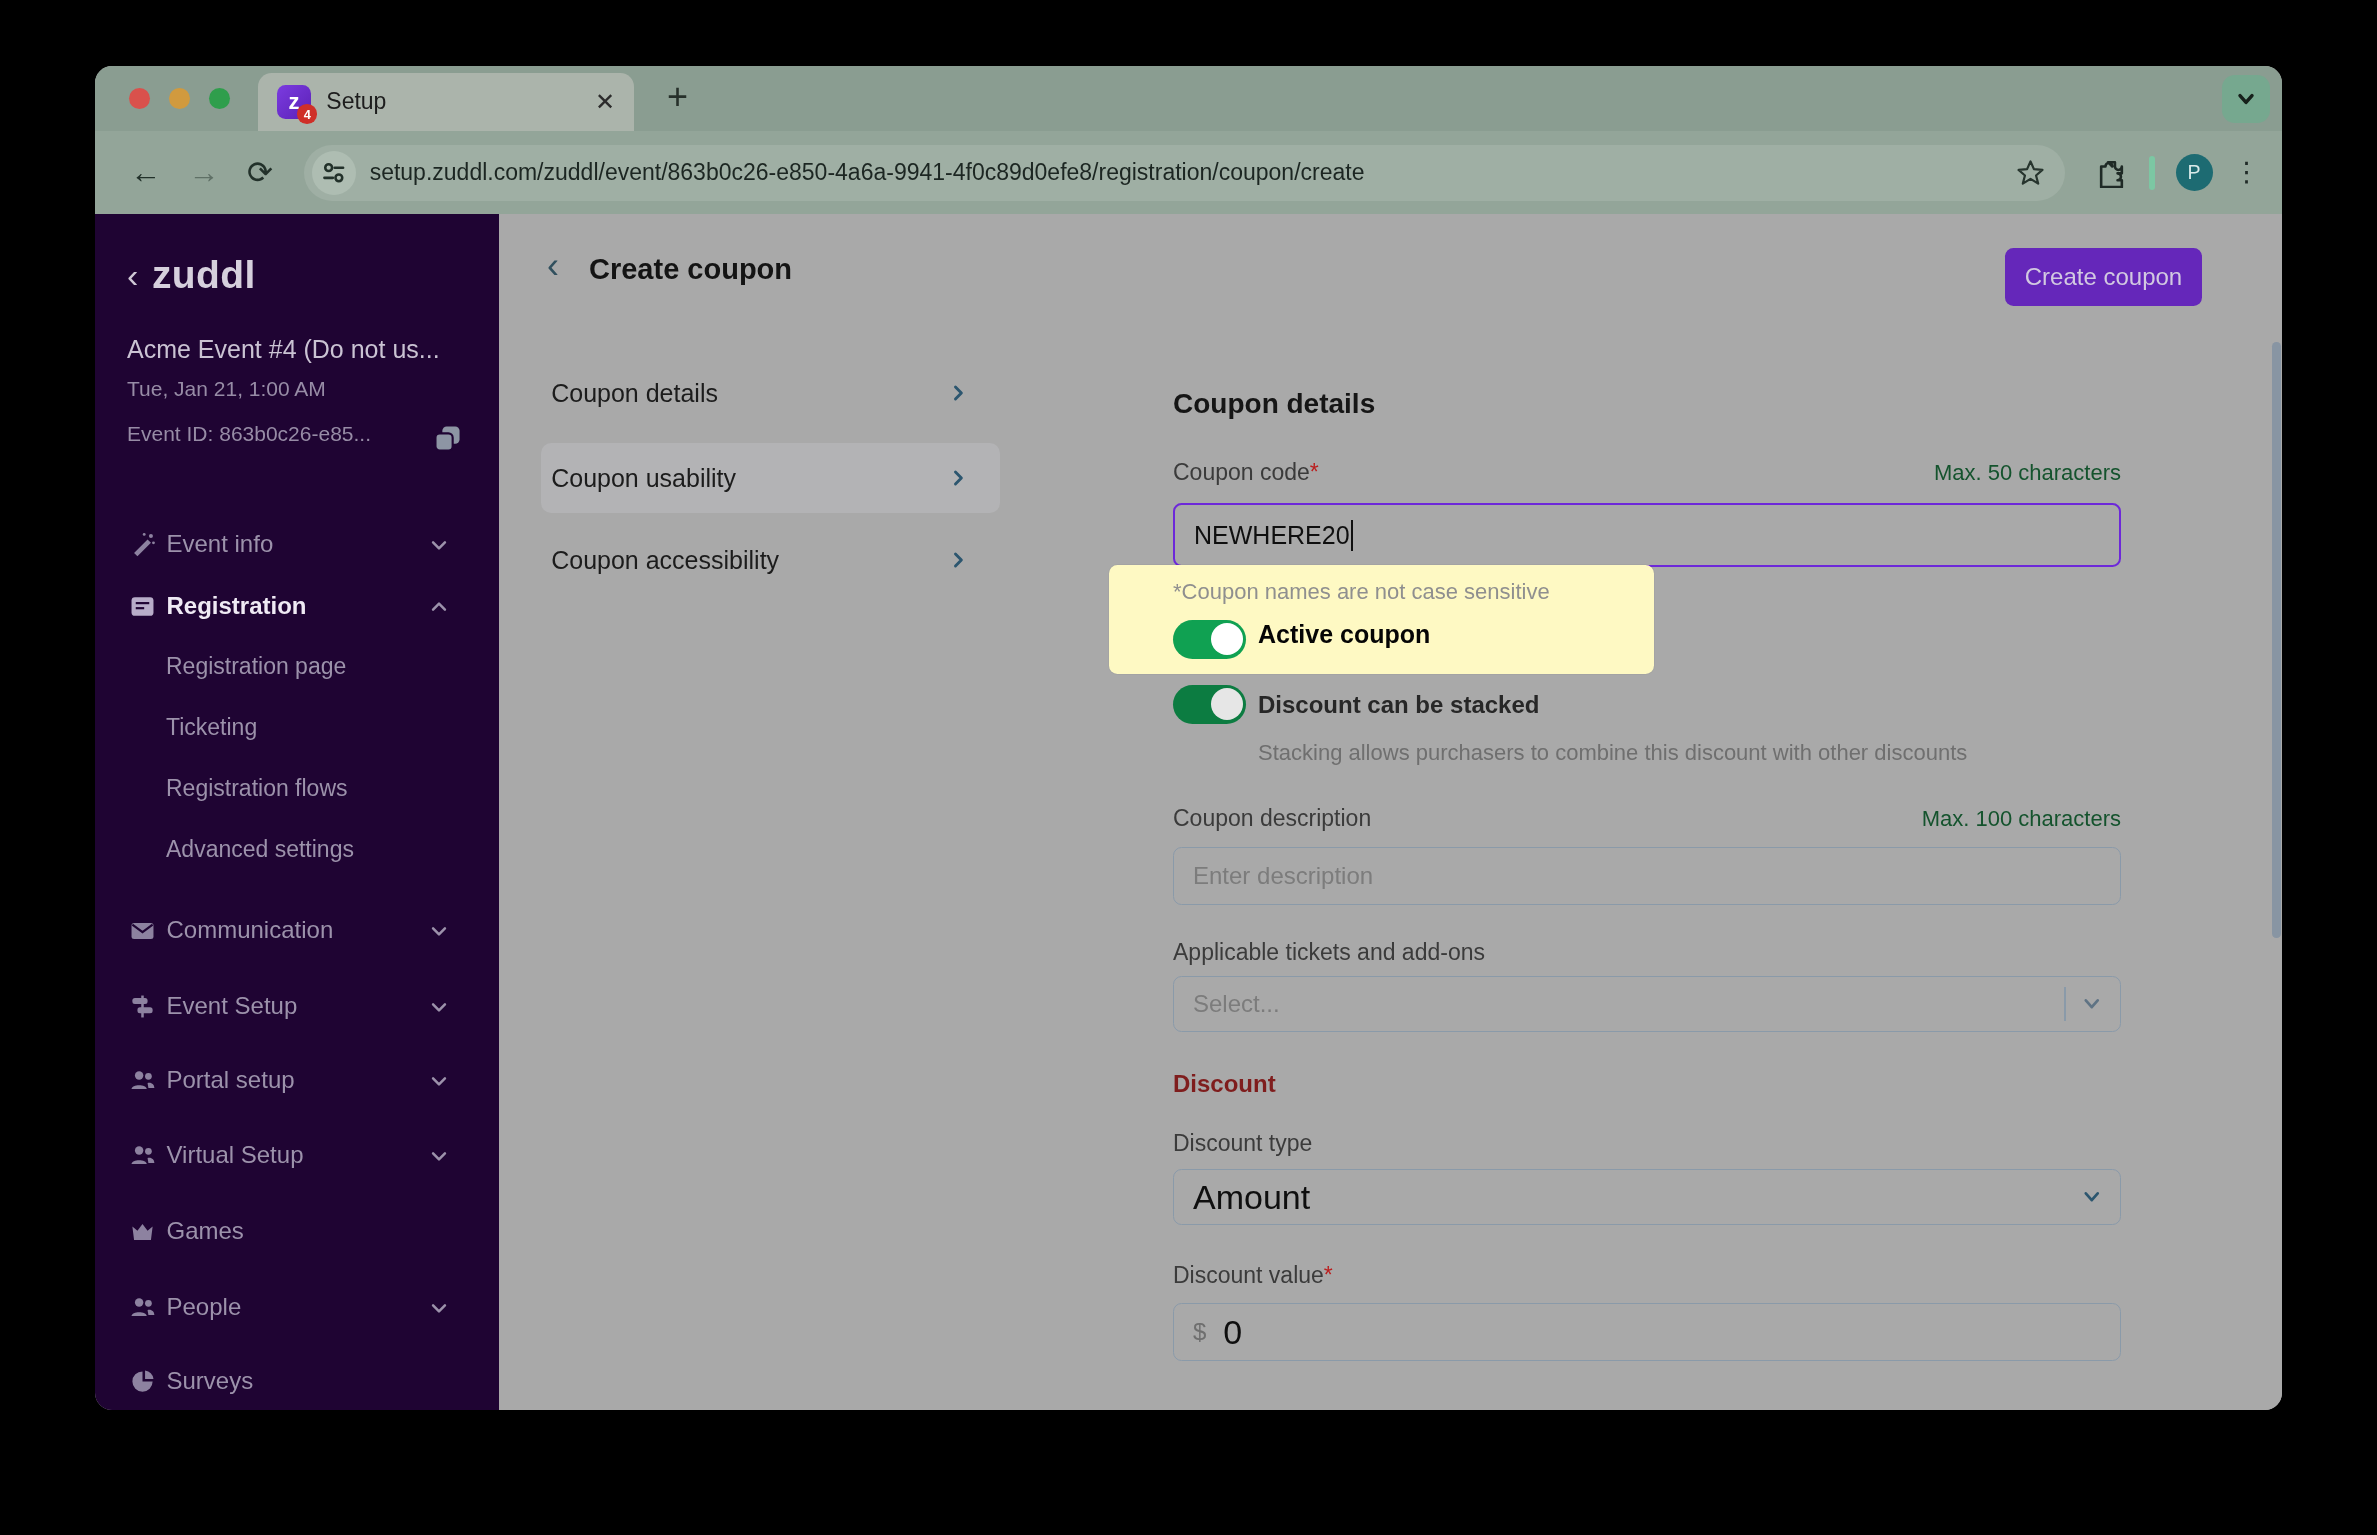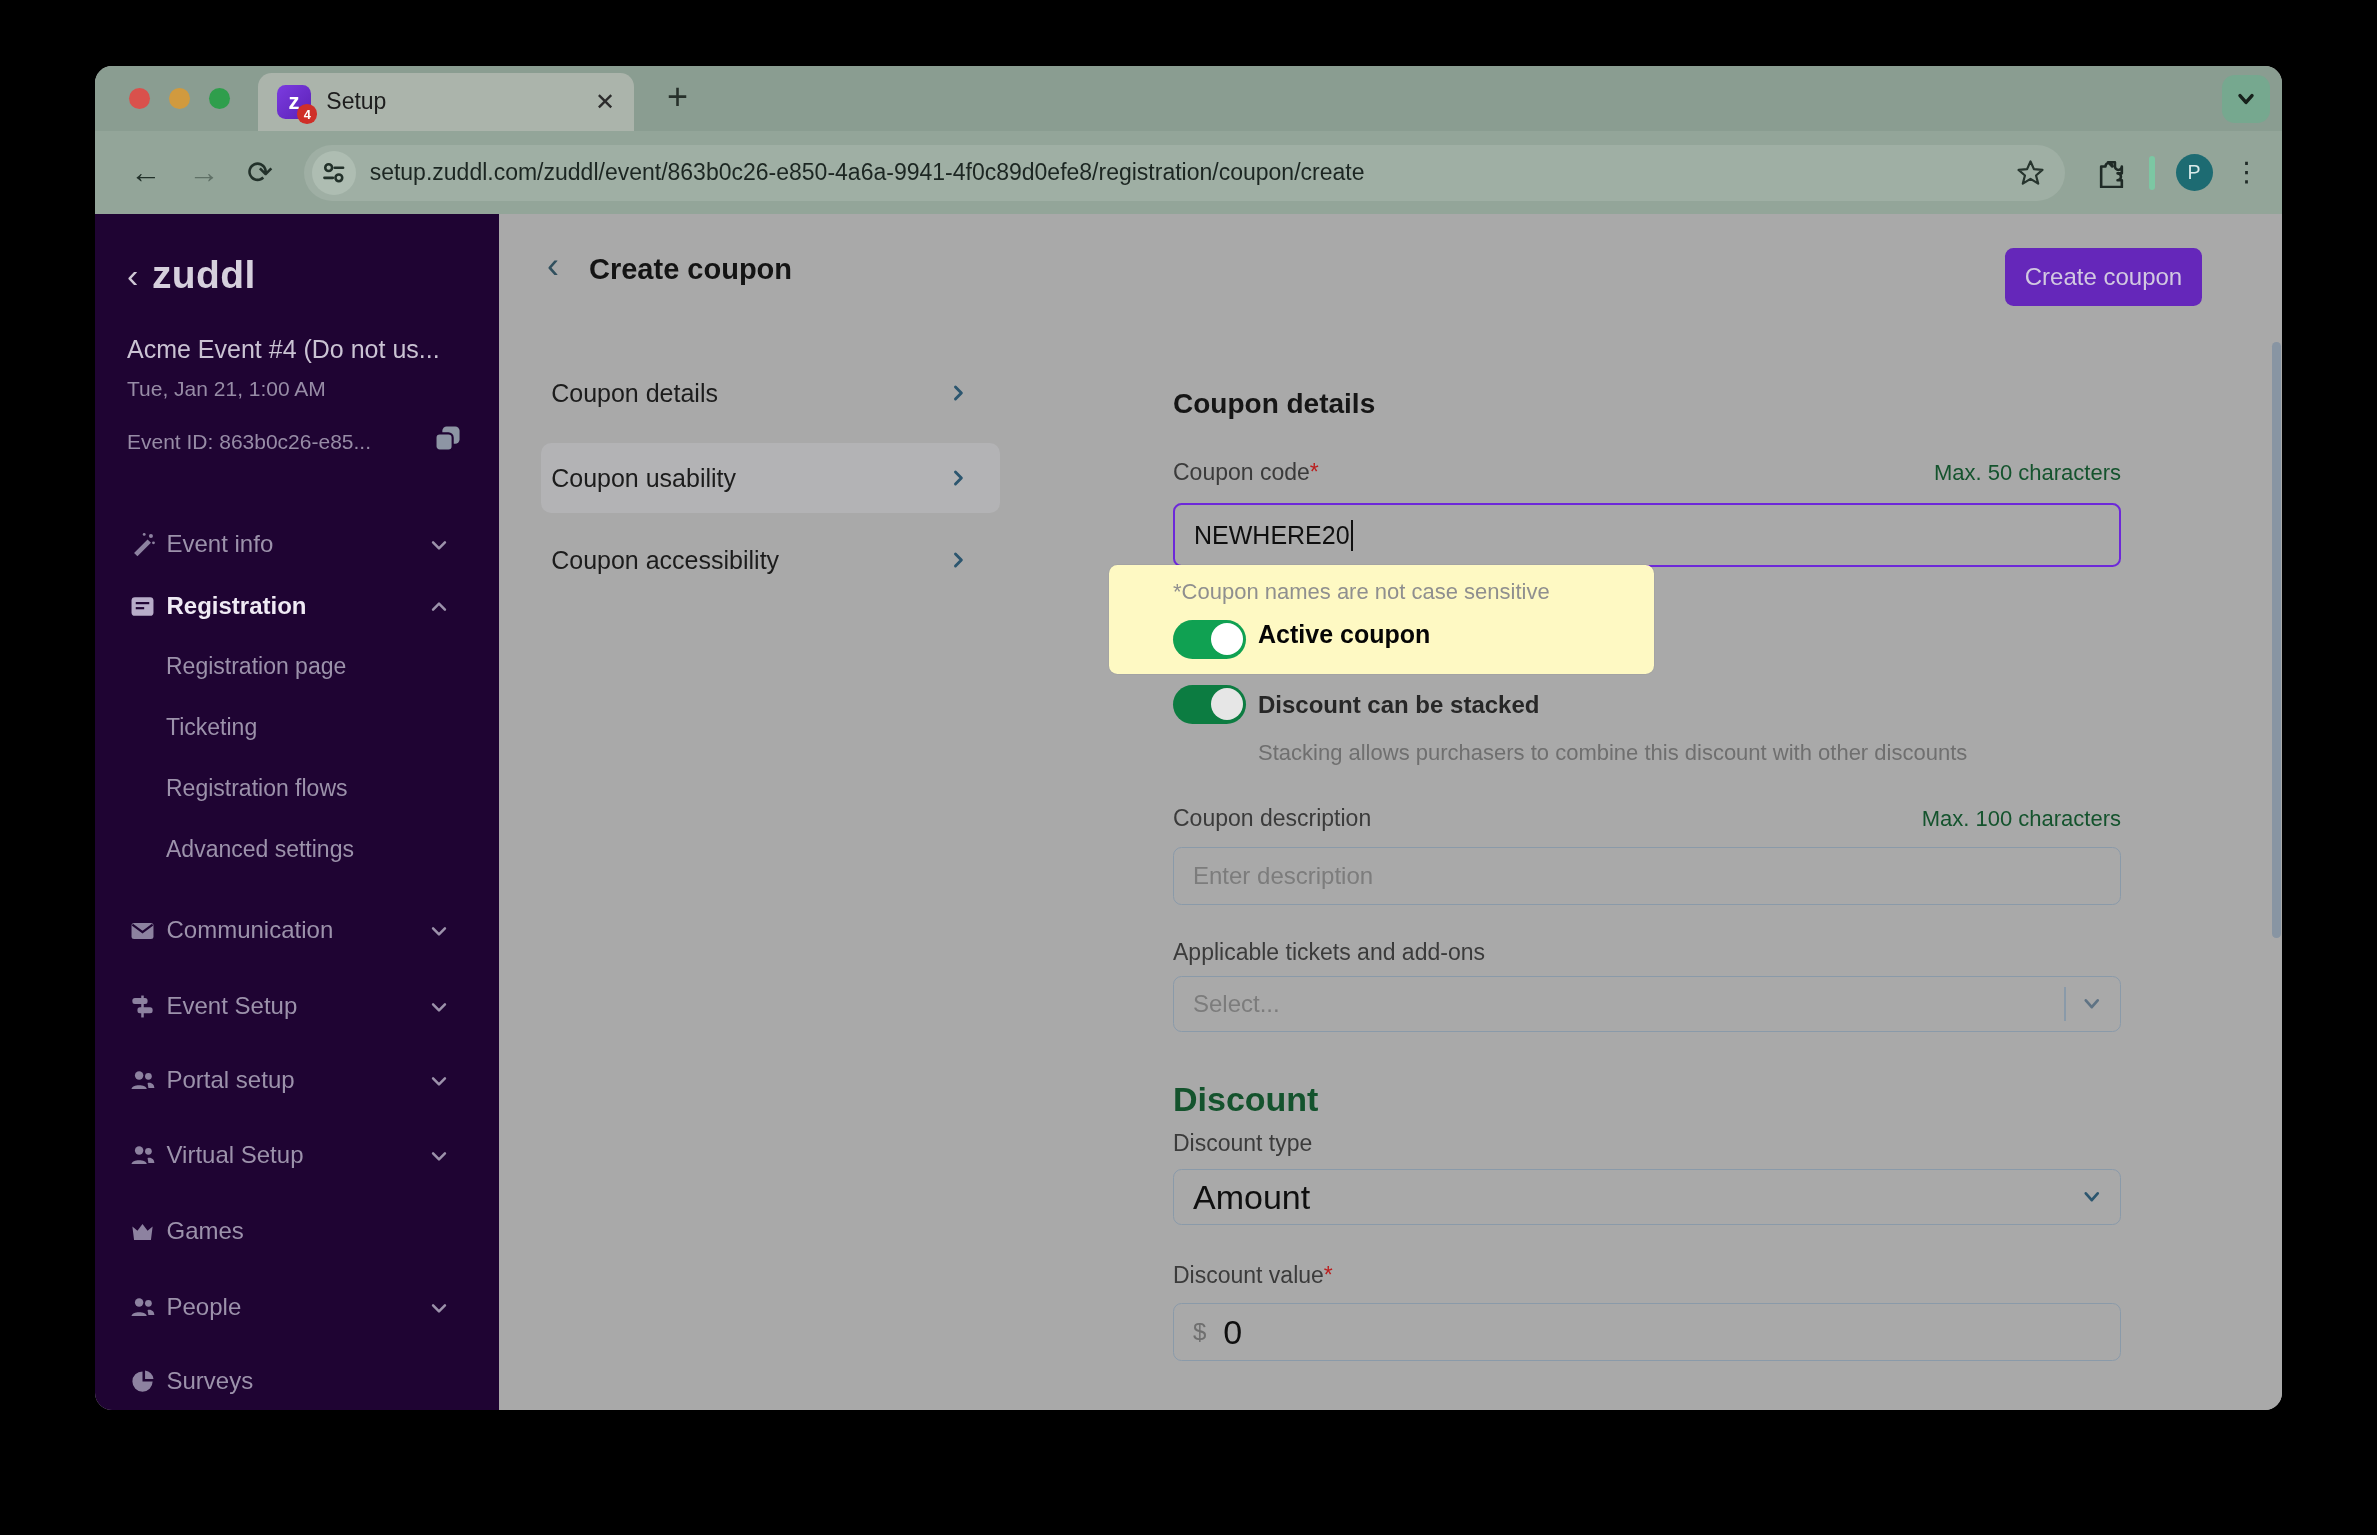--- a/index.html
+++ b/index.html
@@ -41,21 +41,21 @@
   .kebab{font-size:27px;color:#1f2a26;letter-spacing:0;margin-left:8.5px;line-height:0.55;text-align:center;}
   
   .content{display:flex;height:1196px;}
   .sidebar{position:relative;width:404px;background:#1f0433;color:#9c92ab;flex:none;}
   .logorow{position:absolute;left:32px;top:39px;display:flex;align-items:center;gap:13.6px;color:#d6d0dd;}
   .logoback{font-size:34px;line-height:1;color:#cfc8d6;}
   .logotext{font-size:39px;font-weight:700;letter-spacing:0.4px;}
   .eventname{position:absolute;left:32px;top:121px;width:340px;font-size:25px;color:#cac3d3;
     white-space:nowrap;overflow:hidden;text-overflow:ellipsis;}
   .eventdate{position:absolute;left:32px;top:163px;font-size:21px;color:#978ca6;}
-  .eventid{position:absolute;left:32px;top:216px;font-size:21px;color:#978ca6;}
+  .eventid{position:absolute;left:32px;top:208px;font-size:21px;color:#978ca6;}
   .copyic{position:absolute;left:337px;top:209px;color:#8d95a4;}
   .navrow{position:absolute;left:32px;height:48px;display:flex;align-items:center;gap:8.5px;
     font-size:24px;color:#9c92ab;width:340px;}
   .navrow .ic{width:31px;display:flex;justify-content:center;color:#8d82a0;}
   .navrow.active{color:#efeaf4;font-weight:700;}
   .navrow.active .ic{color:#b8adc9;}
   .navchev{position:absolute;right:17px;top:13.6px;color:#9c92ab;}
   .subrow{position:absolute;left:71px;height:43px;display:flex;align-items:center;
     font-size:23px;color:#9c92ab;}
   
@@ -92,21 +92,21 @@
   .toglabel2{margin-left:12px;font-size:24px;font-weight:600;color:#272727;}
   .stackhelp{position:absolute;left:85px;top:526px;font-size:22px;color:#6f6f6f;}
   .input{position:absolute;left:0;width:948px;border:1.7px solid #8a9aa9;border-radius:8.5px;
     display:flex;align-items:center;padding-left:19px;font-size:24px;}
   .placeholder{color:#7c7c7c;}
   .selwrap{justify-content:space-between;padding-right:0;}
   .selright{display:flex;align-items:center;height:100%;}
   .seldiv{width:1.7px;height:34px;background:#8a9aa9;margin-right:13.6px;}
   .selchev{margin-right:15.3px;color:#5f7384;display:flex;align-items:center;}
   .selchev.dark{color:#2c566f;}
-  .discounthead{position:absolute;left:0;top:856px;font-size:34px;font-weight:700;color:#14532d;margin-top:10px;}
+  .discounthead{position:absolute;left:0;top:856px;font-size:24px;font-weight:700;color:#7f1d1d;}
   .dollar{color:#6f6f6f;margin-right:17px;}
   .value{color:#0f0f0f;font-size:34px;}
   .scrollthumb{position:absolute;left:1773px;top:128px;width:8.5px;height:596px;border-radius:4.3px;background:#8895a3;}
   svg{display:block;}
 </style>
 </head>
 <body>
 
 <div class="window">
 

